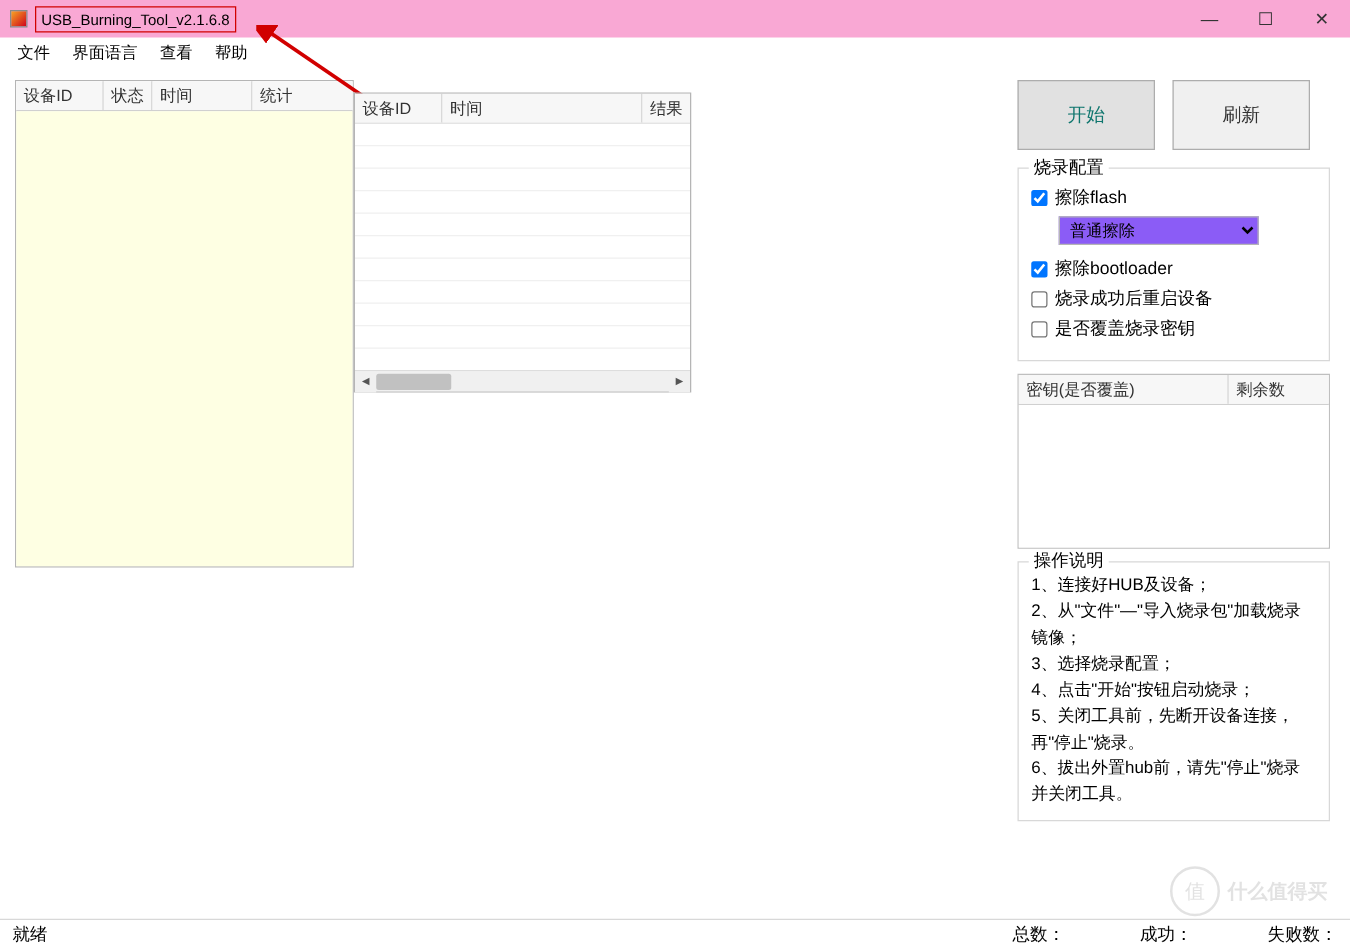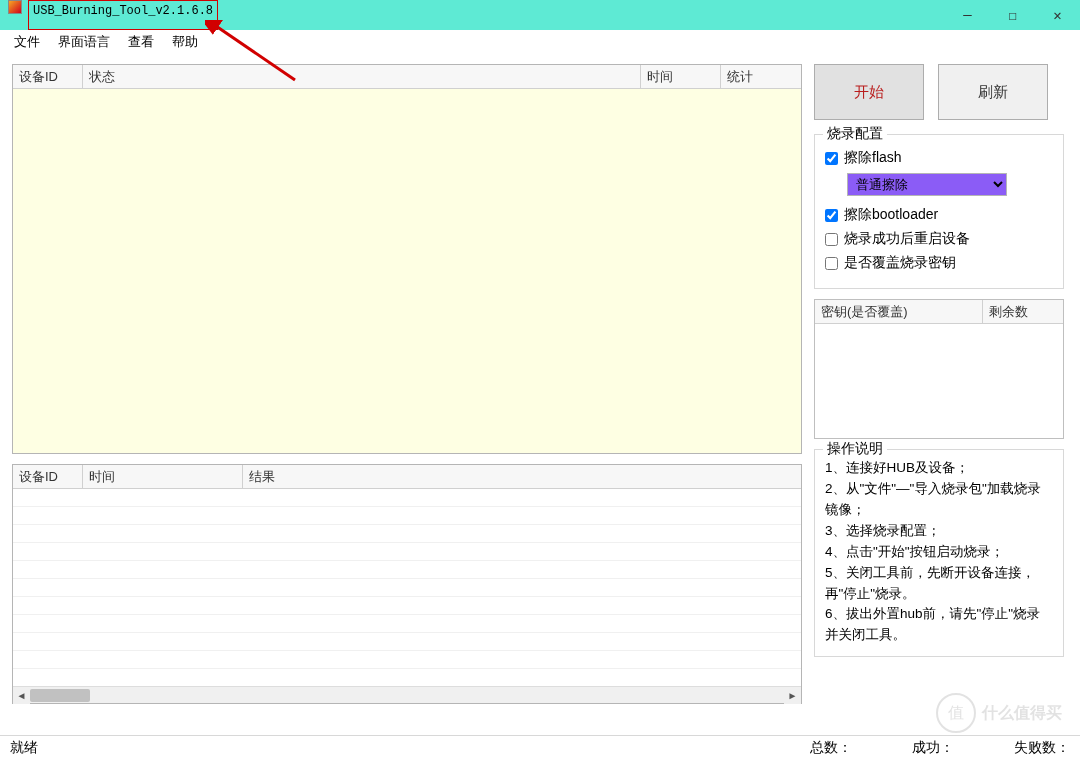--- a/index.html
+++ b/index.html
@@ -8,24 +8,24 @@
   font-size: 13px;
   background: #fff;
   width: 1080px;
   height: 759px;
   overflow: hidden;
   position: relative;
 }
 .titlebar {
   height: 30px;
   display: flex;
+  align-items: center;
   padding-left: 8px;
-  background: #5eead4;
-  position: relative;
-  font-family: Liberation Mono, monospace;
+  background: #f9a8d4;
+  position: relative;
 }
 .titlebar .icon {
   width: 14px; height: 14px;
   background: linear-gradient(135deg,#f6a623,#d0021b);
   margin-right: 6px;
   border: 1px solid #888;
 }
 .titlebar .title {
   font-size: 12px;
   color: #000;
@@ -63,21 +63,21 @@
   pointer-events: none;
 }
 .content {
   display: flex;
   padding: 10px 12px 0 12px;
   gap: 12px;
 }
 .leftcol {
   width: 790px;
   display: flex;
-  flex-direction: column;
+  flex-direction: row;
 }
 .rightcol {
   width: 250px;
   display: flex;
   flex-direction: column;
 }
 .topgrid {
   border: 1px solid #b5b5b5;
   height: 390px;
   display: flex;
@@ -150,21 +150,21 @@
 .btnrow {
   display: flex;
   gap: 14px;
   margin-bottom: 14px;
 }
 .bigbtn {
   width: 110px; height: 56px;
   border: 1px solid #adadad;
   background: #e1e1e1;
   font-size: 15px;
-  color: #b91c1c;
+  color: #0f766e;
   cursor: pointer;
   display: flex; align-items: center; justify-content: center;
 }
 .bigbtn.enabled { color: #333; background: #f0f0f0; }
 .groupbox {
   border: 1px solid #d8d8d8;
   padding: 8px 10px 10px 10px;
   margin-bottom: 10px;
   position: relative;
 }

